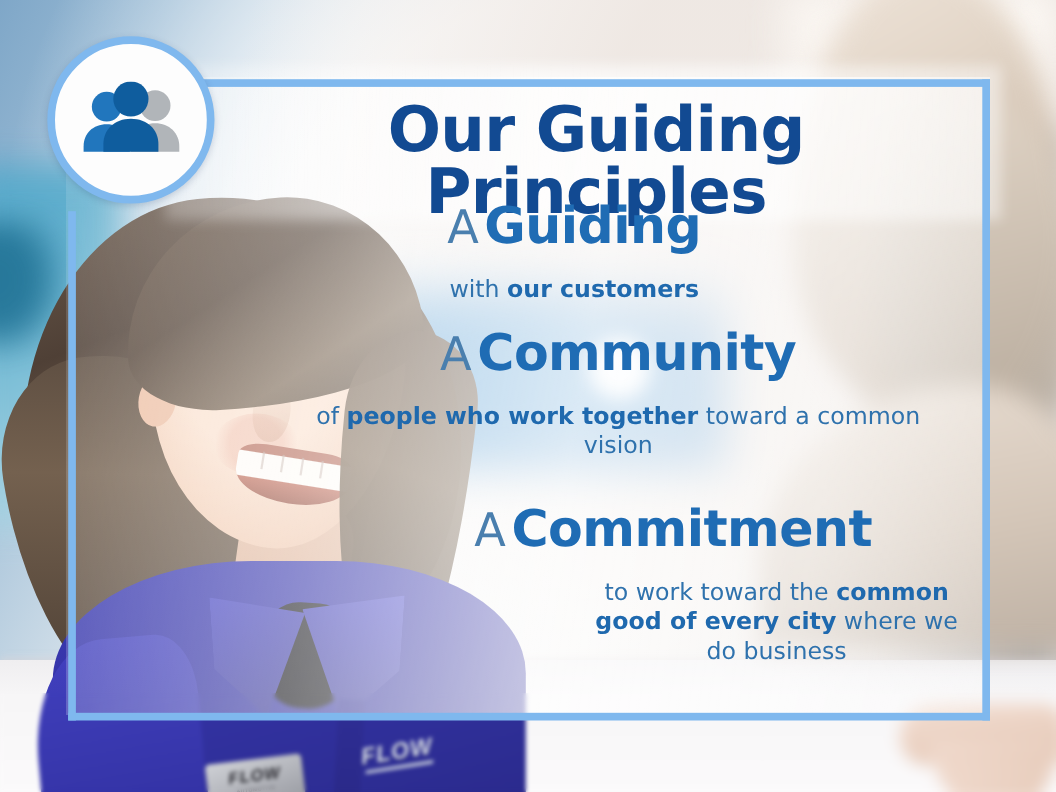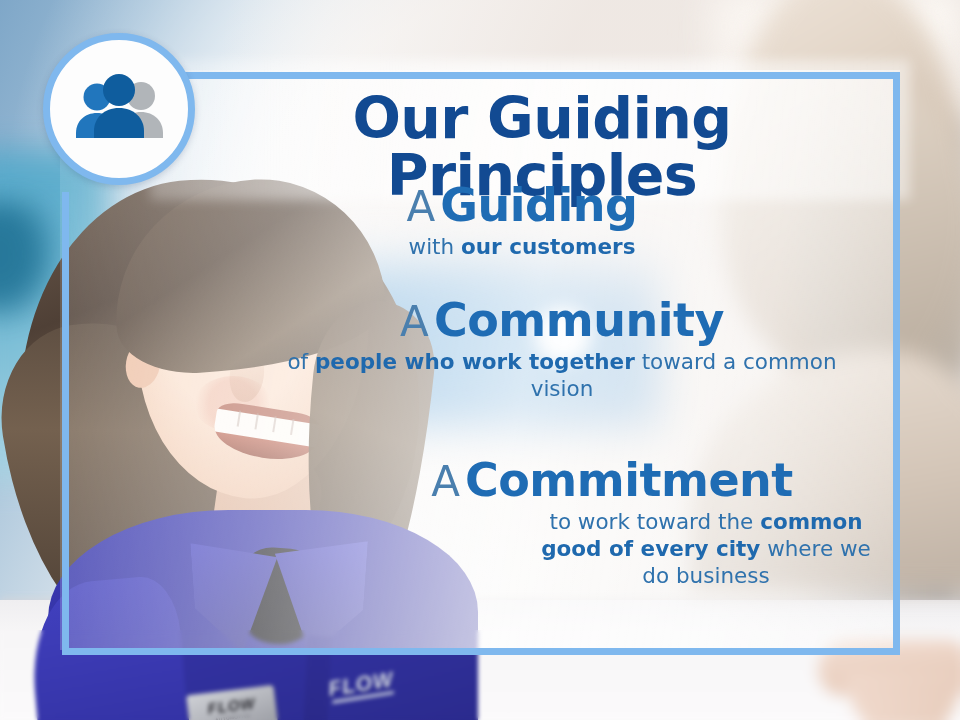--- a/index.html
+++ b/index.html
@@ -300,21 +300,21 @@
 
   .principle{position:absolute;}
   .p-head{
     line-height:1.04;white-space:nowrap;
     font-family:"DejaVu Sans", sans-serif;
   }
   .p-head .art{font-weight:normal;color:#4a7fae;font-size:42px;}
   .p-head .word{font-weight:bold;color:#1f6cb4;font-size:46px;letter-spacing:-.5px;}
   .p-sub{
     font-family:"DejaVu Sans", sans-serif;
-    font-size:21.5px;color:#2f72ad;line-height:1.27;margin-top:3px;
+    font-size:21.5px;color:#2f72ad;line-height:1.27;margin-top:20px;
   }
   .p-sub b{font-weight:bold;color:#1f69ae;}
 
   #p1{left:200px;top:110px;width:520px;text-align:center;}
   #p2{left:220px;top:225px;width:560px;text-align:center;}
   #p3{left:270px;top:385px;width:560px;text-align:center;}
   #p1 .p-sub,#p2 .p-sub,#p3 .p-sub{text-align:center;}
   #p3 .p-sub{width:360px;margin-left:auto;margin-right:6px;}
 </style>
 </head>

